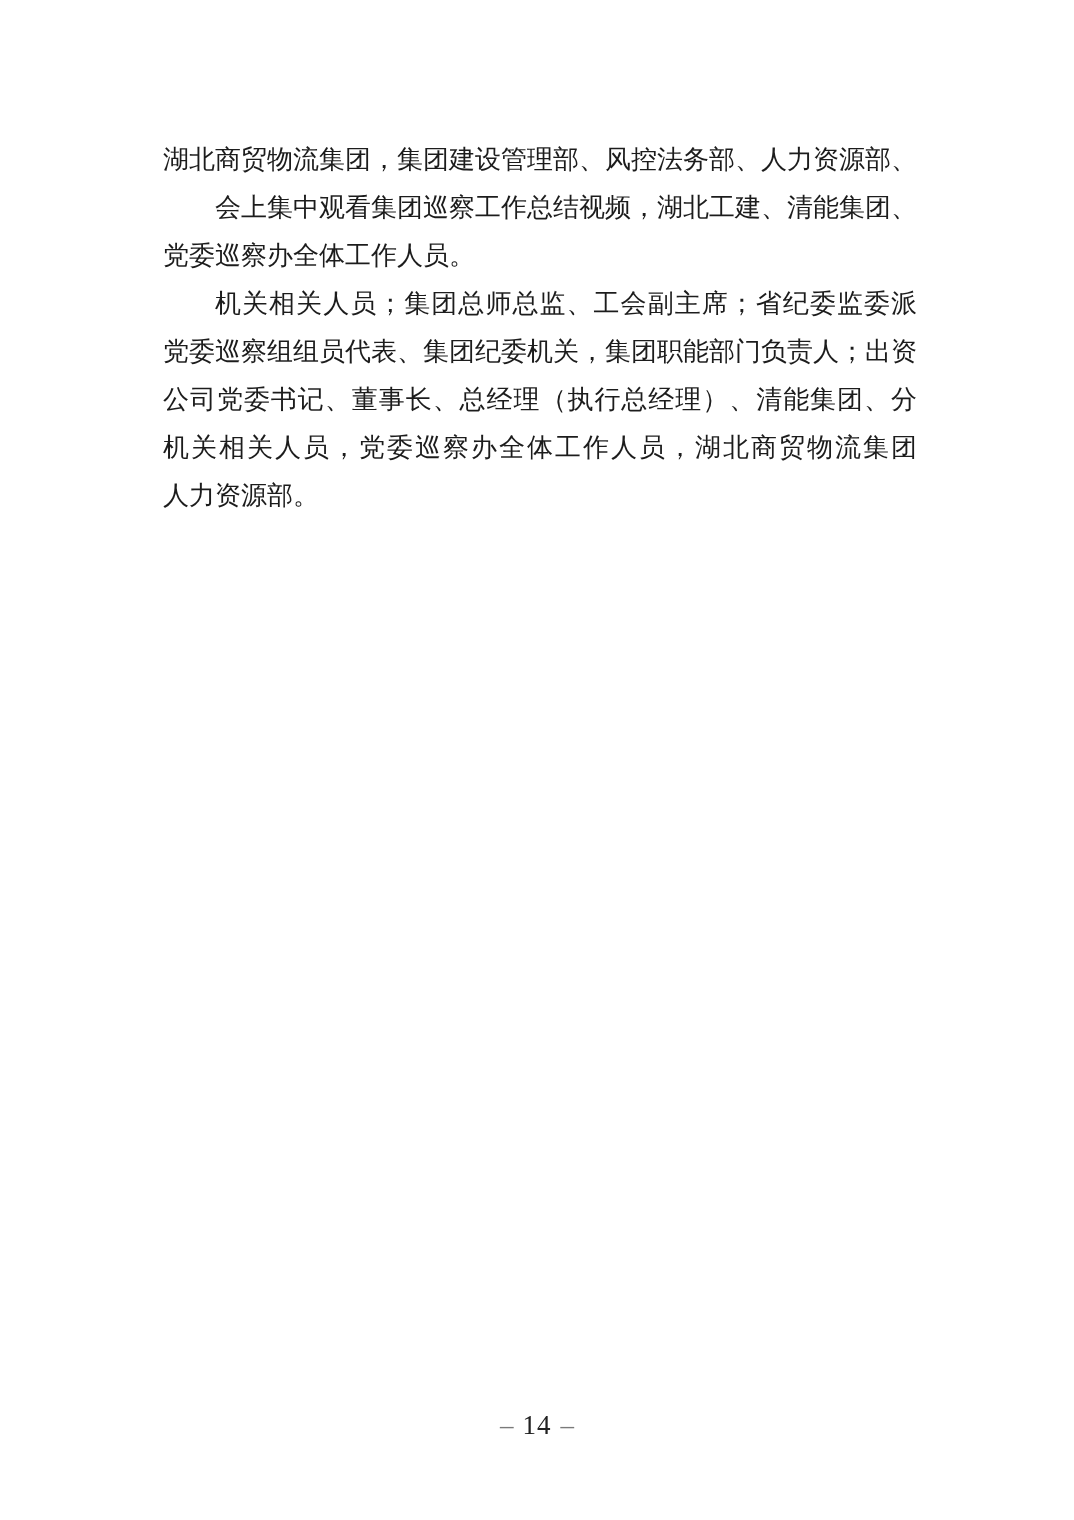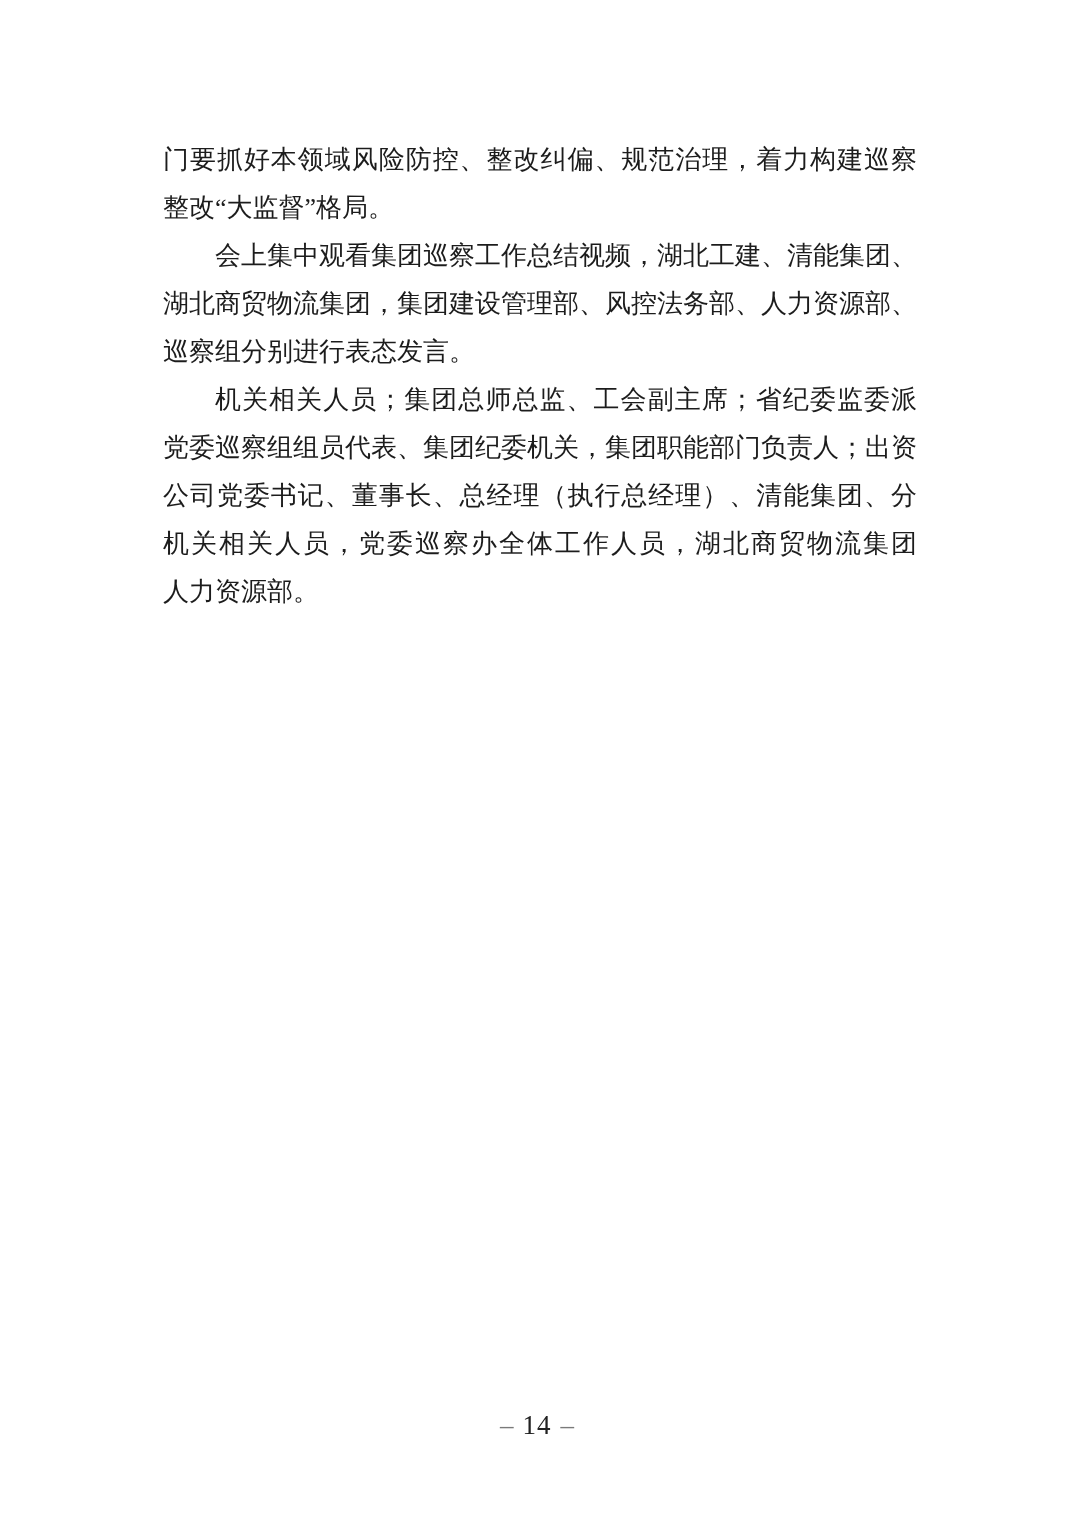--- a/index.html
+++ b/index.html
@@ -55,29 +55,25 @@
     letter-spacing: 1px;
   }
 </style>
 </head>
 <body>
 
 <div class="page">
 
   <div class="text-block">
 
-    <div class="para">
-      <div class="line">门要抓好本领域风险防控、整改纠偏、规范治理，着力构建巡察</div>
-      <div class="line last">整改“大监督”格局。</div>
-    </div>
 
     <div class="para">
+      <div class="line">湖北商贸物流集团，集团建设管理部、风控法务部、人力资源部、</div>
       <div class="line indent">会上集中观看集团巡察工作总结视频，湖北工建、清能集团、</div>
-      <div class="line">湖北商贸物流集团，集团建设管理部、风控法务部、人力资源部、</div>
-      <div class="line last">巡察组分别进行表态发言。</div>
+      <div class="line last">党委巡察办全体工作人员。</div>
     </div>
 
     <div class="para">
       <div class="line indent">机关相关人员；集团总师总监、工会副主席；省纪委监委派</div>
       <div class="line">党委巡察组组员代表、集团纪委机关，集团职能部门负责人；出资</div>
       <div class="line">公司党委书记、董事长、总经理（执行总经理）、清能集团、分</div>
       <div class="line">机关相关人员，党委巡察办全体工作人员，湖北商贸物流集团</div>
       <div class="line last">人力资源部。</div>
     </div>
 

